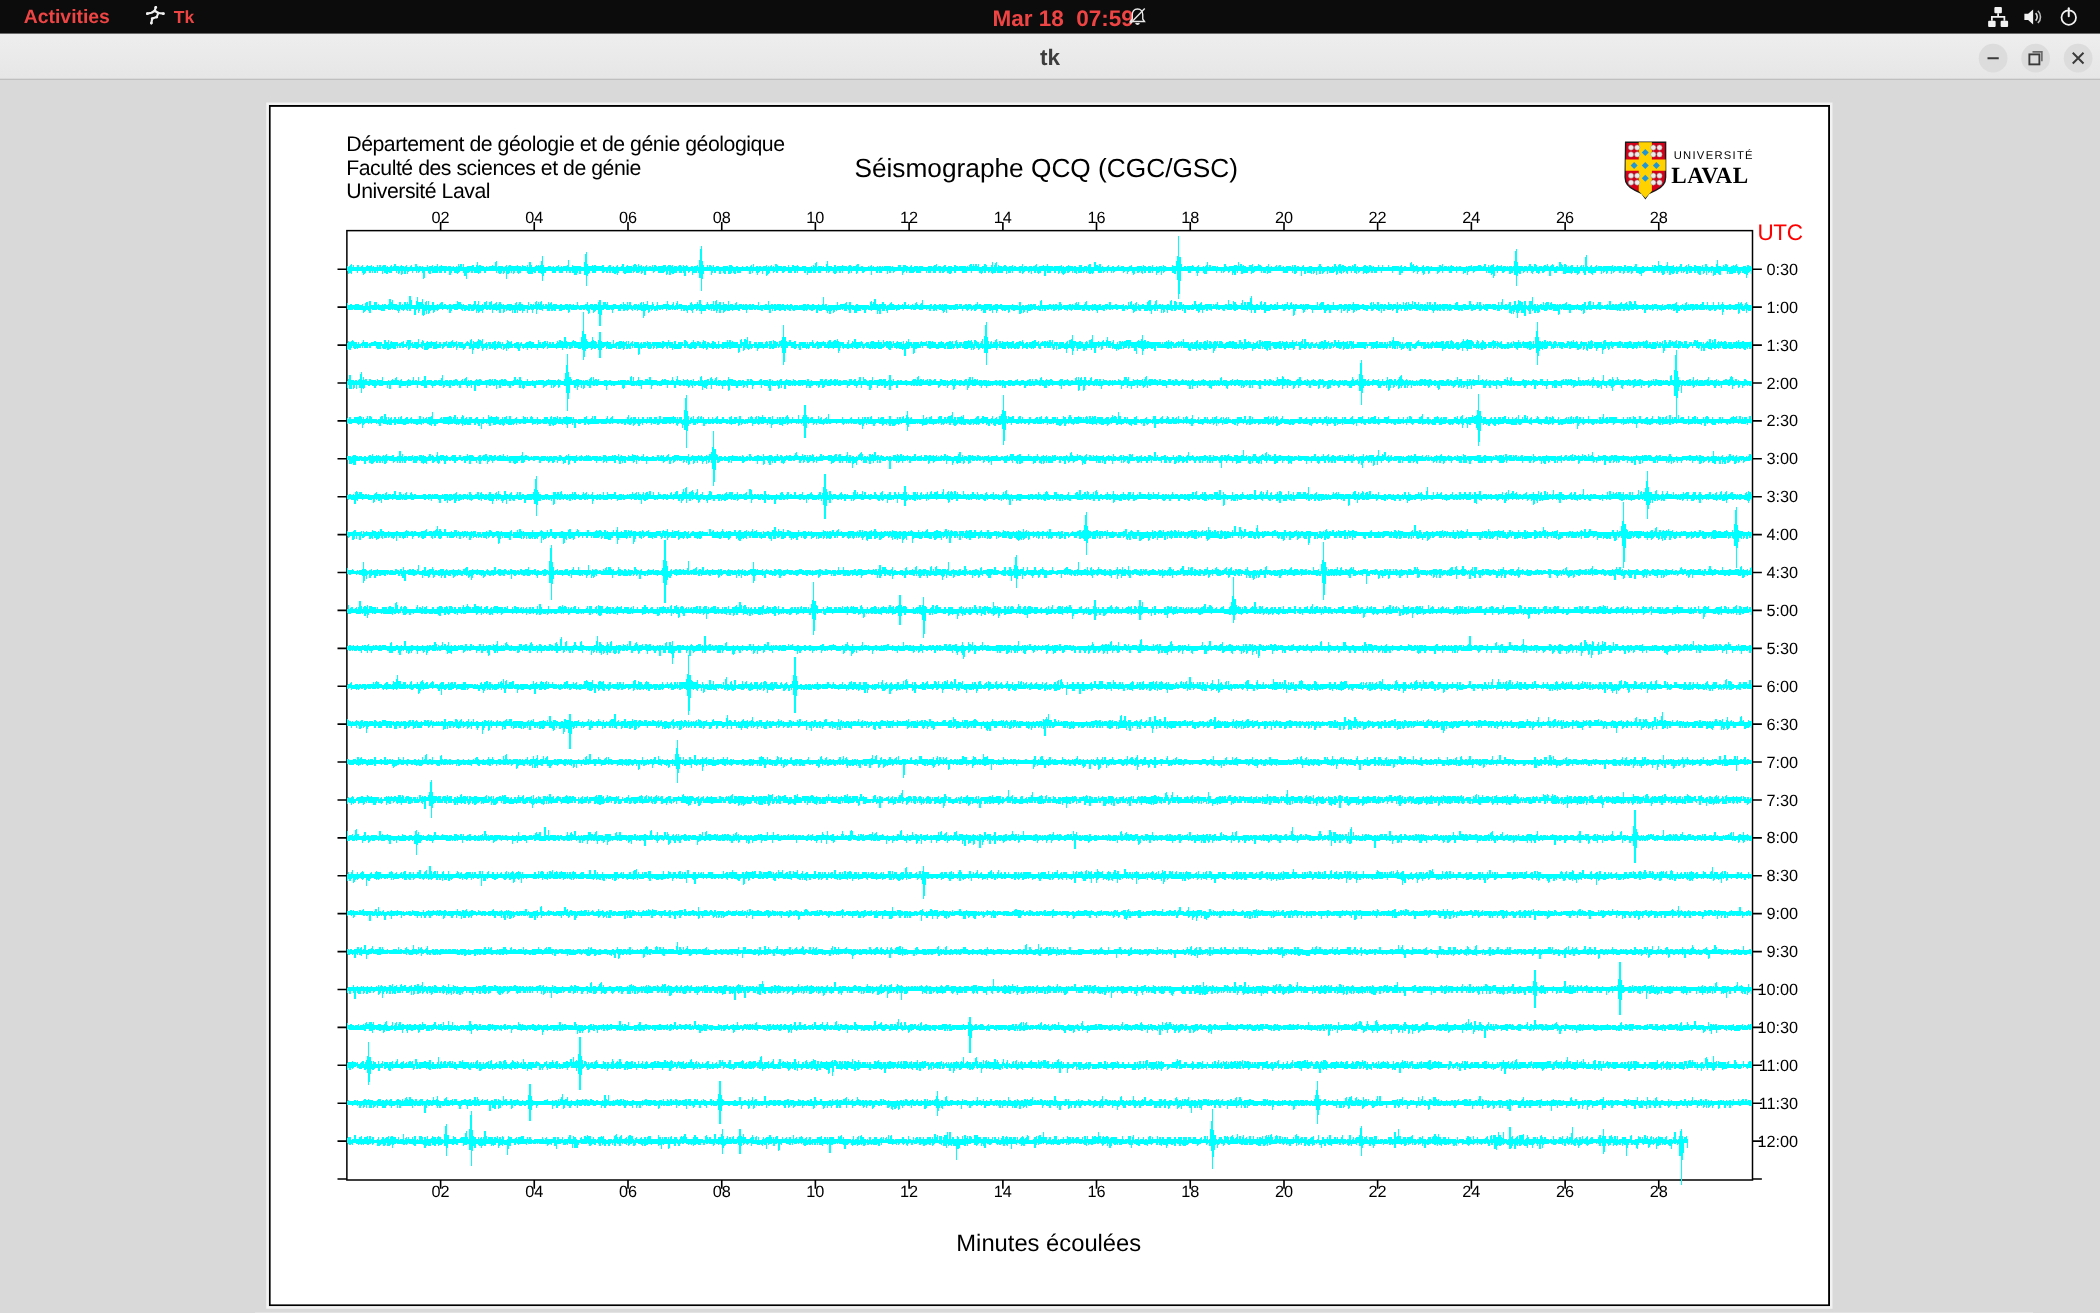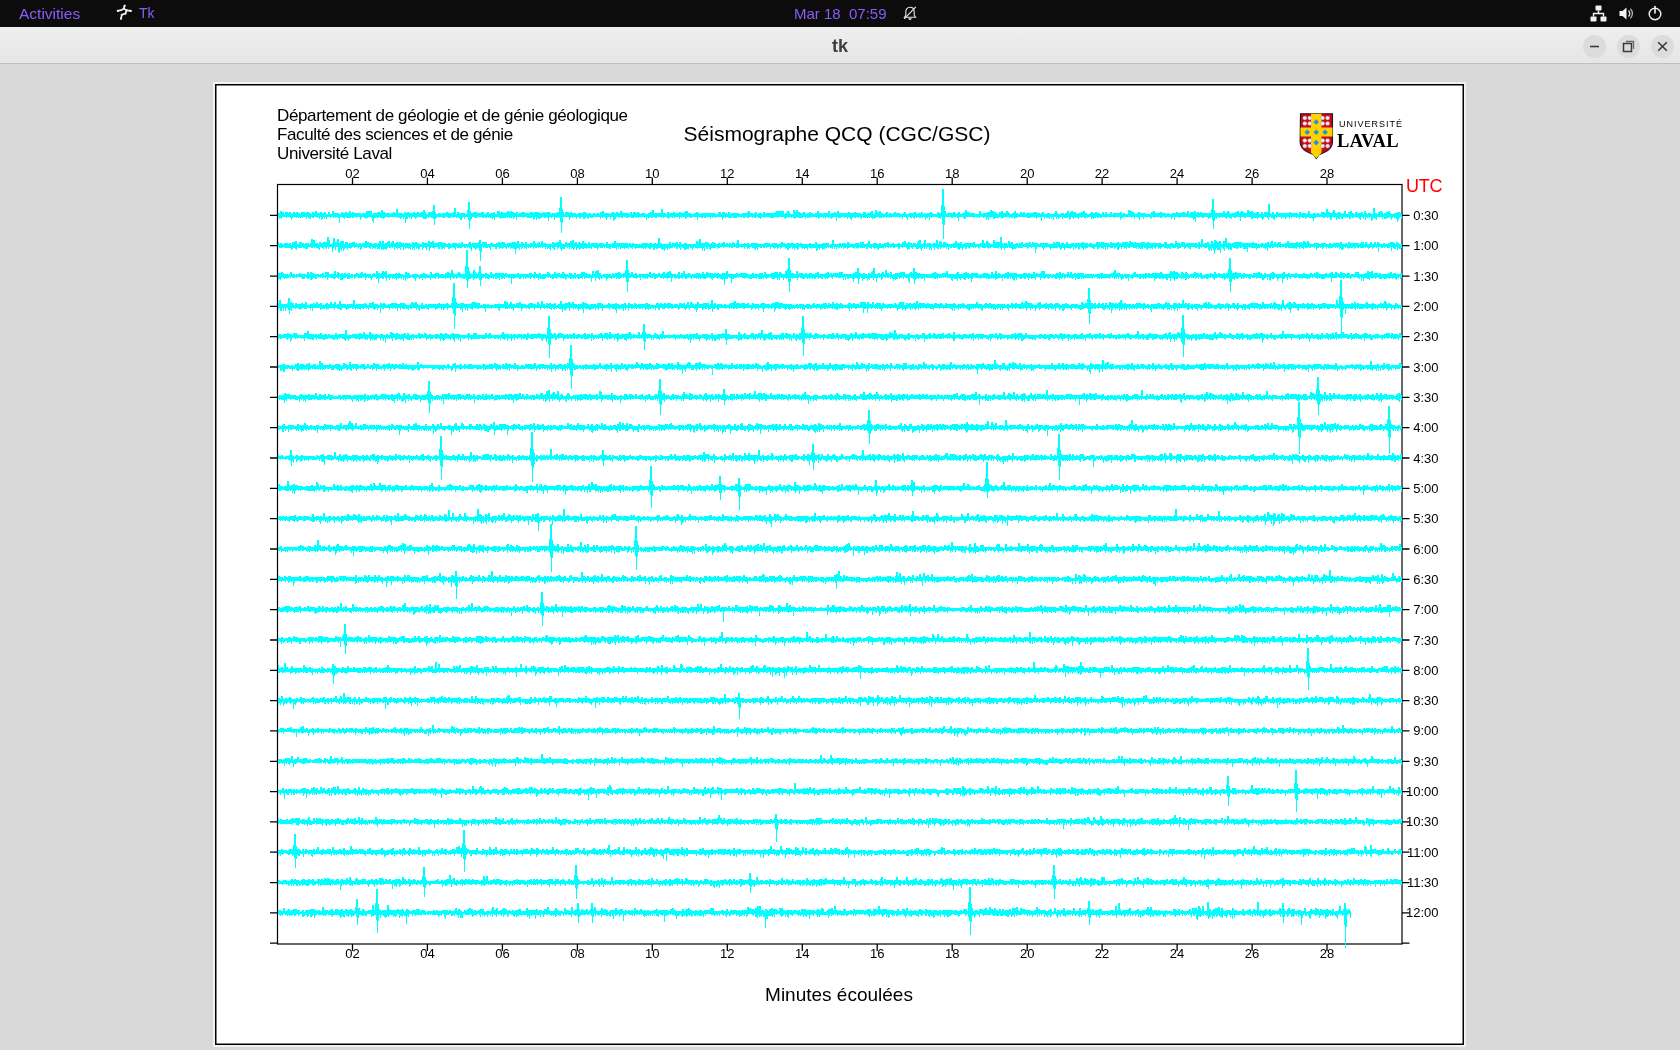--- a/index.html
+++ b/index.html
@@ -1,21 +1,21 @@
 <!DOCTYPE html>
 <html><head>
 <meta charset="utf-8">
 <style>
 * { margin:0; padding:0; box-sizing:border-box; }
 html,body { width:1680px; height:1050px; overflow:hidden; background:#d9d9d9;
   font-family:"Liberation Sans", sans-serif; }
-#topbar { position:absolute; left:0; top:0; width:1680px; height:27px; background:#0c0c0c; color:#8b5cf6; }
+#topbar { position:absolute; left:0; top:0; width:1680px; height:27px; background:#0c0c0c; color:#ef4444;font-weight:bold; }
 #topbar .act { position:absolute; left:19px; top:5px; font-size:15.5px; }
 #topbar .tkname { position:absolute; left:139px; top:5px; font-size:14px; }
-#topbar .clock { position:absolute; left:794px; top:5px; font-size:15px; }
+#topbar .clock { position:absolute; left:794px; top:5px; font-size:18px; }
 #titlebar { position:absolute; left:0; top:27px; width:1680px; height:37px;
   background:linear-gradient(#eeeeee,#e6e6e6); border-bottom:1px solid #bfbfbf; }
 #titlebar .t { position:absolute; left:0; width:1680px; text-align:center; top:9px;
   font-size:18px; font-weight:bold; color:#3d3d3d; }
 .wbtn { position:absolute; top:35px; width:23px; height:23px; border-radius:50%; background:#dcdcdc; }
 #canvas { position:absolute; left:215px; top:84px; outline:2px solid #f2f2f2; }
 svg text { fill:#000000; }
 </style>
 </head>
 <body>

